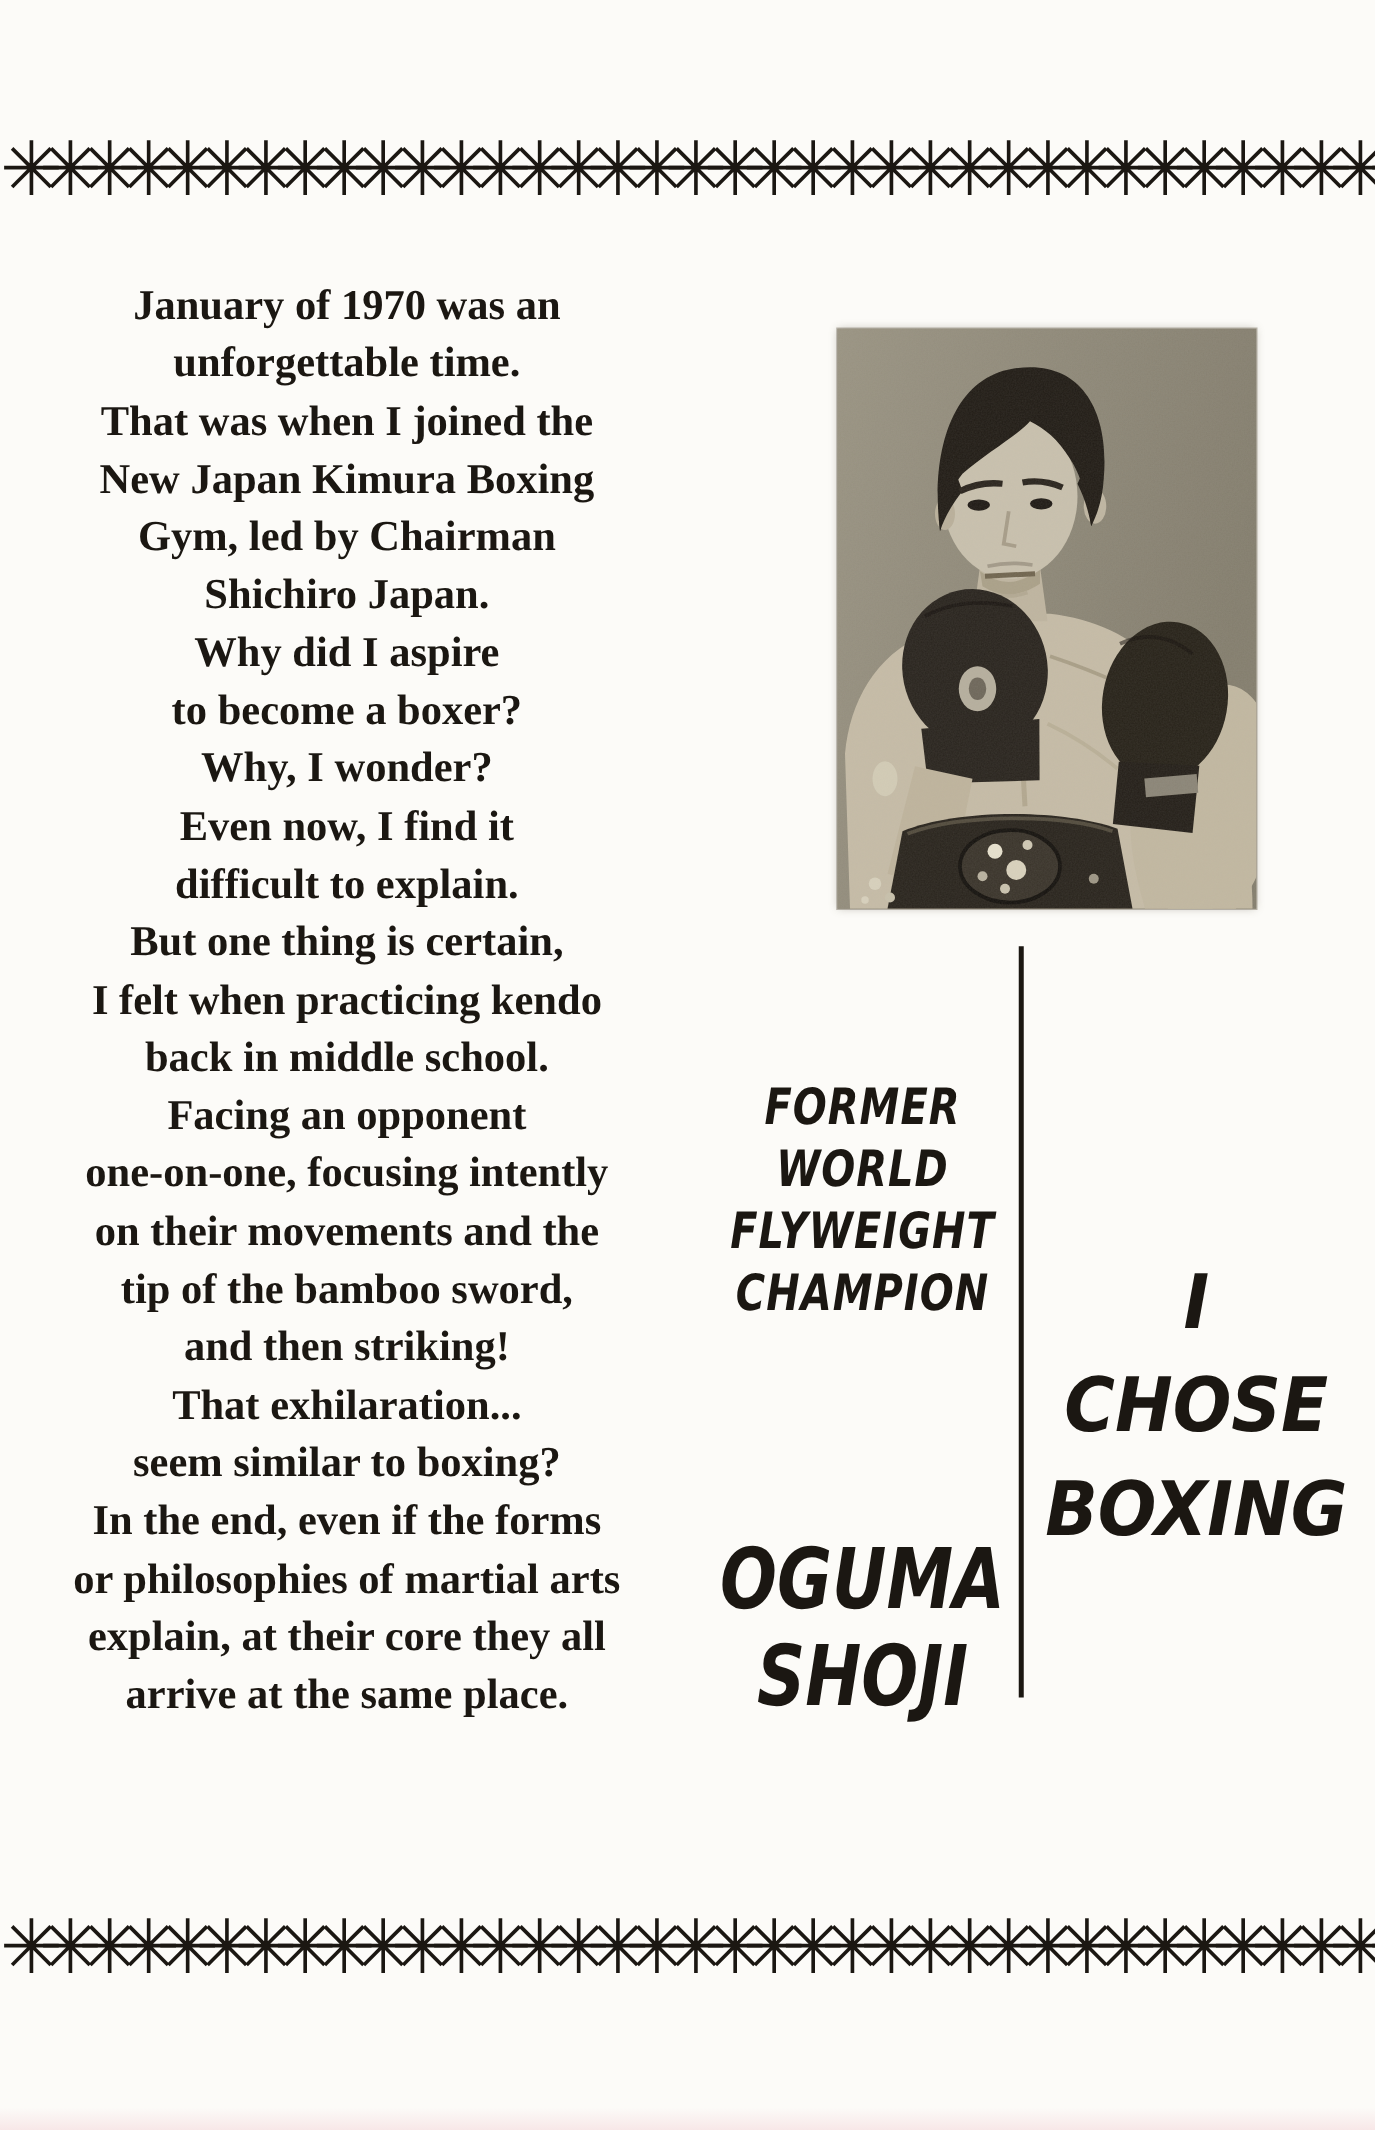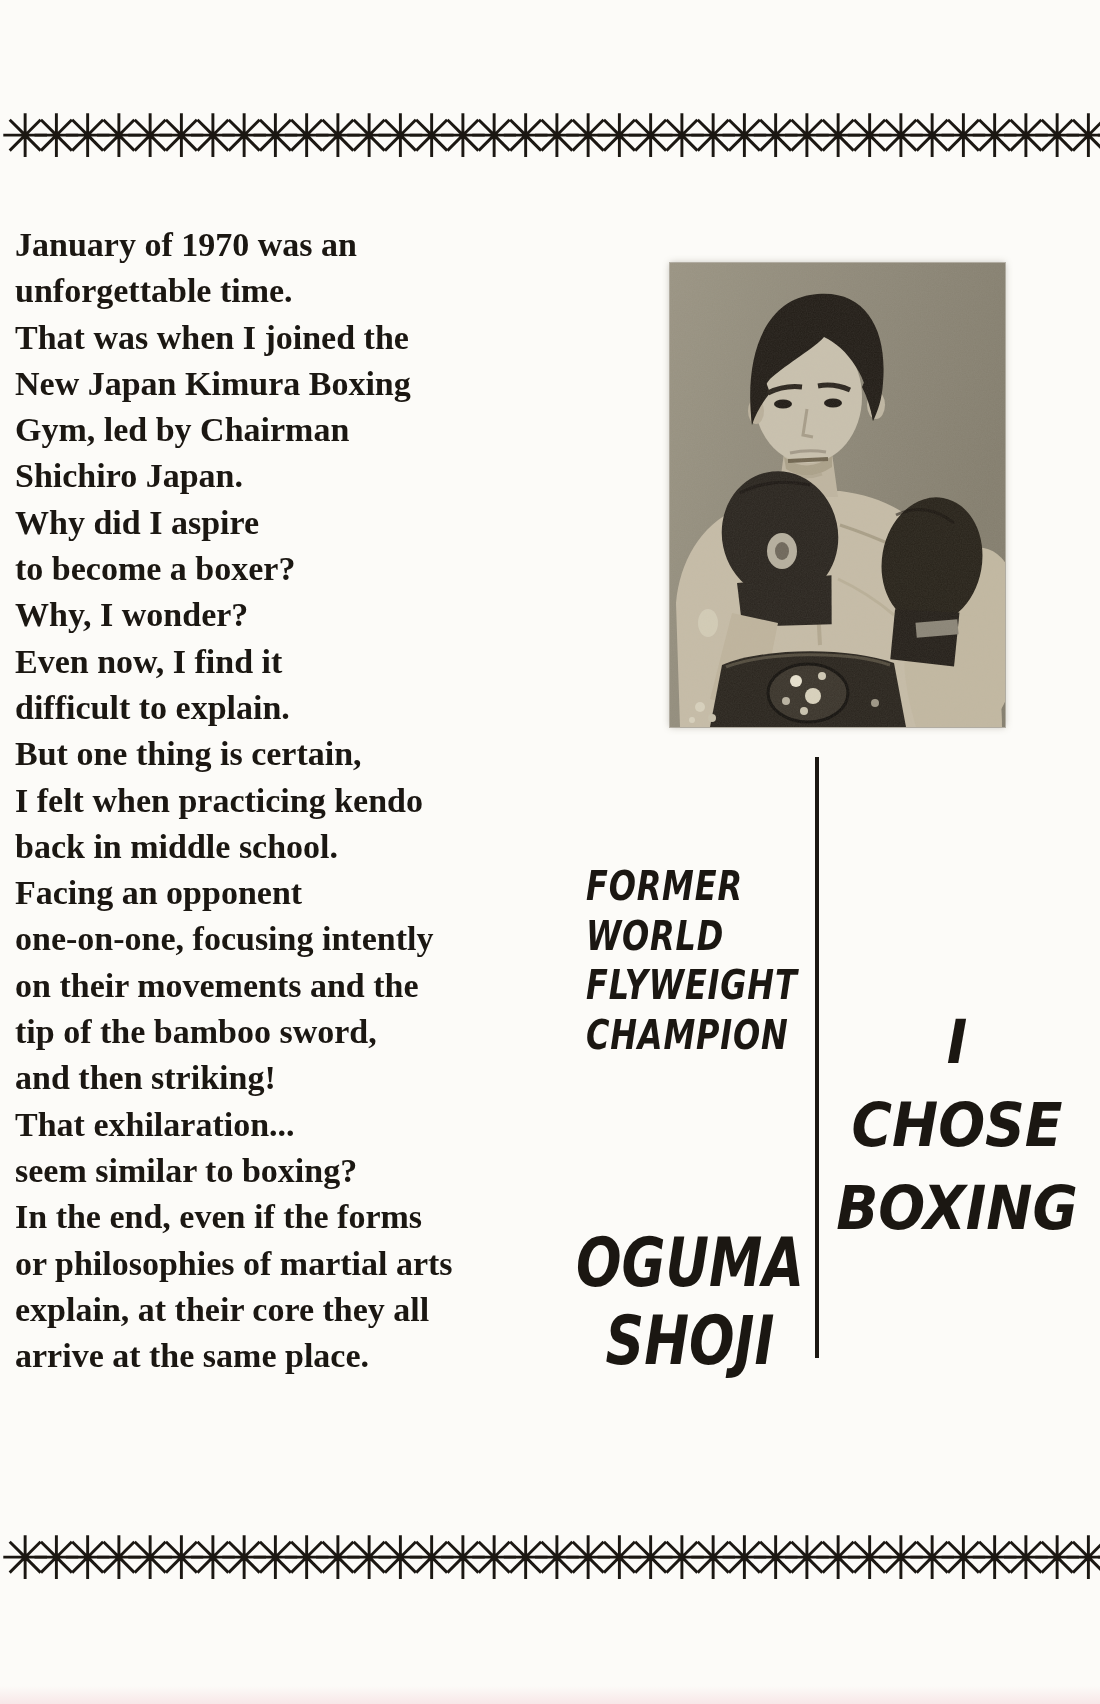--- a/index.html
+++ b/index.html
@@ -39,43 +39,45 @@
     color: var(--ink);
   }
   .star-top { top: 106px; }
   .star-bottom { top: 1528px; }
 
   .monologue {
     position: absolute;
     left: 15px;
     top: 222px;
     width: 525px;
+    text-align: center;
     font-family: "Liberation Serif", serif;
     font-weight: bold;
     font-size: 34px;
     line-height: 46.3px;
     color: var(--ink);
   }
 
   .photo {
     position: absolute;
     left: 670px;
     top: 263px;
     width: 335px;
     height: 464px;
     background: var(--photo_bg);
     box-shadow: 0 0 0 1px rgba(150,145,130,0.65), 0 0 7px rgba(120,115,100,0.45);
   }
   .photo svg { display: block; width: 100%; height: 100%; }
 
   .caption {
     position: absolute;
-    left: 557px;
+    left: 545px;
     top: 862px;
     width: 290px;
+    text-align: center;
     font-family: "DejaVu Sans", sans-serif;
     font-weight: bold;
     font-style: italic;
     font-size: 40px;
     line-height: 49.5px;
     letter-spacing: 1px;
     color: var(--ink);
   }
   .cap-line { transform: scaleX(0.8); }
 

